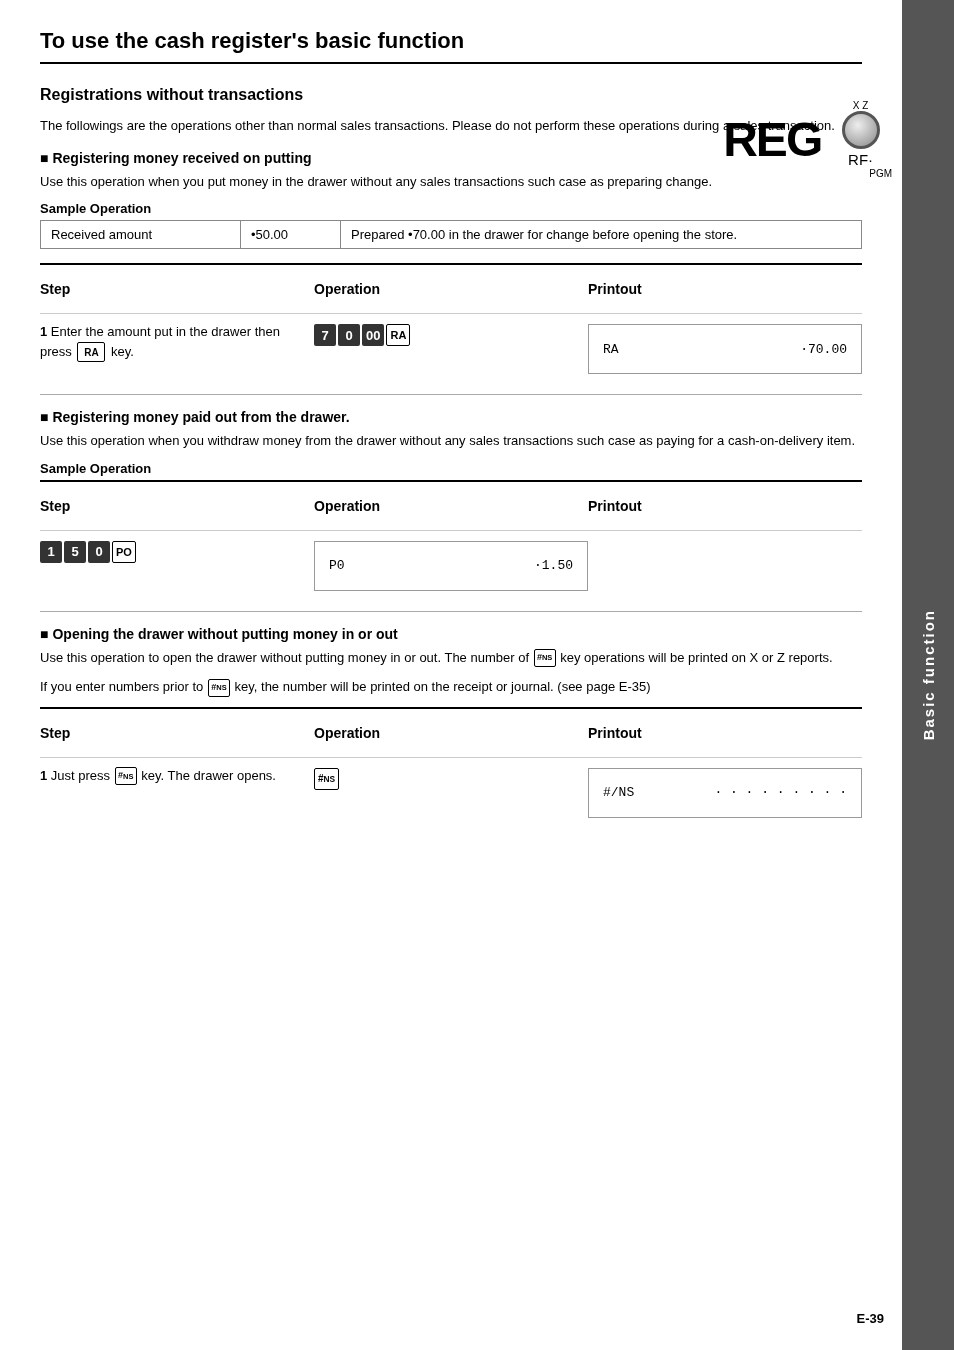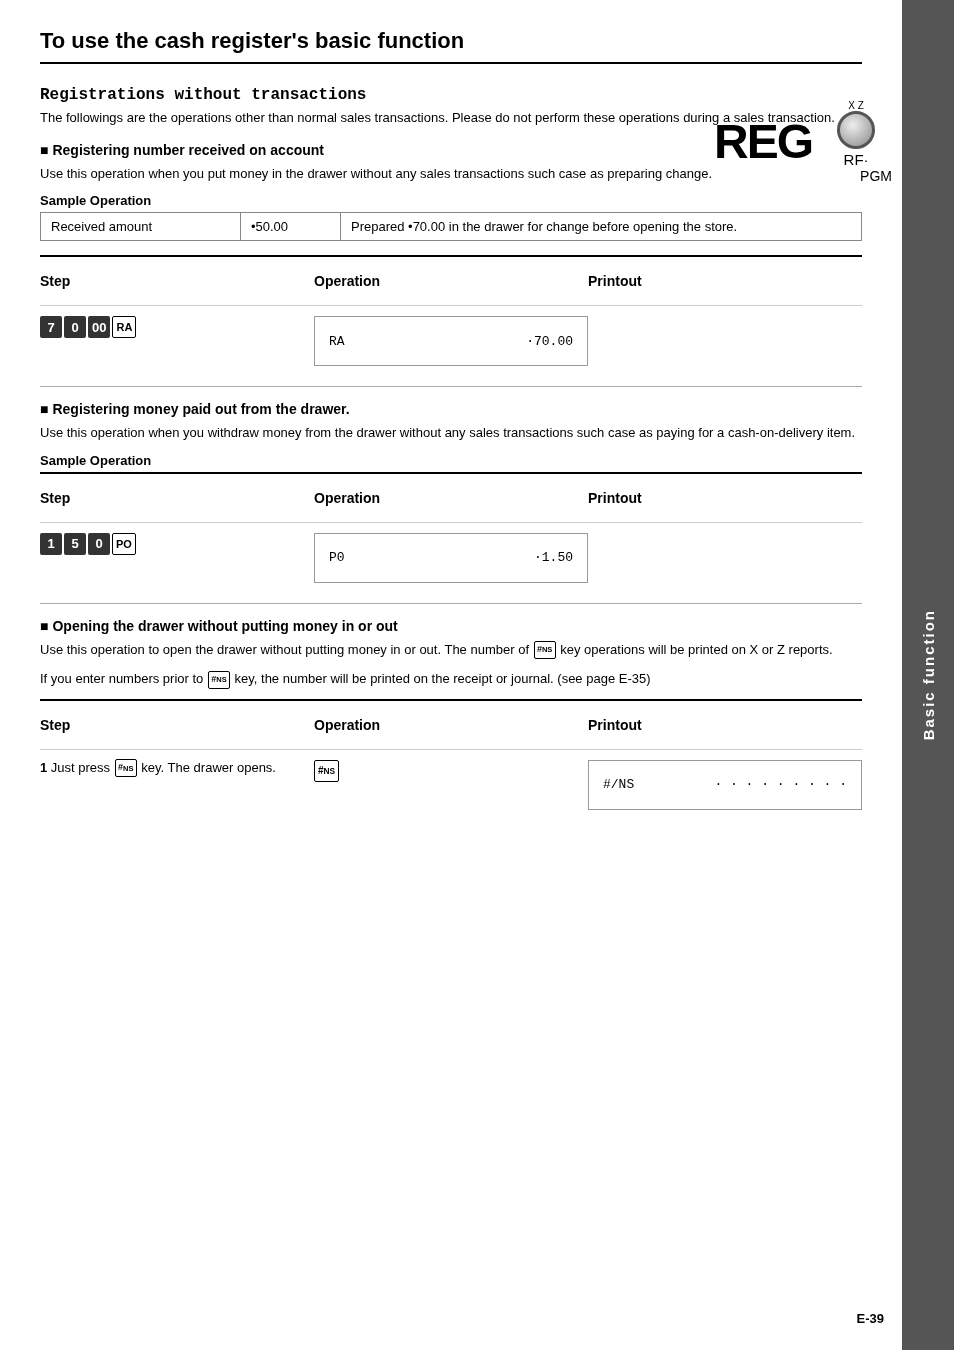--- a/index.html
+++ b/index.html
@@ -19,22 +19,21 @@
     h1.page-title {
       font-size: 22px;
       font-weight: bold;
       margin-bottom: 22px;
       border-bottom: 2px solid #000;
       padding-bottom: 8px;
     }
     h2.section-title {
       font-size: 16px;
       font-weight: bold;
-      margin-bottom: 4px;
-      font-family: Liberation Mono, monospace;
+      margin-bottom: 12px;
     }
     .intro-text {
       font-size: 13px;
       margin-bottom: 14px;
       line-height: 1.5;
     }
     .subsection-title {
       font-size: 14px;
       font-weight: bold;
       margin-bottom: 6px;
@@ -237,53 +236,57 @@
 
 <div class="main-container">
 
   <div class="reg-badge">
     <div style="display:flex;align-items:center;gap:8px;justify-content:flex-end;">
       <span class="reg-text">REG</span>
       <div style="display:flex;flex-direction:column;align-items:center;gap:0;text-align:right;">
         <span style="font-size:10px;">X  Z</span>
         <div class="reg-dial"></div>
         <span style="font-size:15px;margin-top:2px;">RF·</span>
-        <span style="font-size:14px;margin-left:40px;">PGM</span>
+        <span style="font-size:10px;margin-left:40px;">PGM</span>
       </div>
     </div>
   </div>
 
   <h1 class="page-title">To use the cash register's basic function</h1>
 
   <h2 class="section-title">Registrations without transactions</h2>
 
   <p class="intro-text">The followings are the operations other than normal sales transactions. Please do not perform these operations during a sales transaction.</p>
 
   <div>
-    <div class="subsection-title">Registering number received on account</div>
+    <div class="subsection-title">Registering money received on putting</div>
     <p class="subsection-text">Use this operation when you put money in the drawer without any sales transactions such case as preparing change.</p>
     <div class="sample-op-label">Sample Operation</div>
     <table class="sample-table">
       <tbody>
           <tr>
         <td style="width:200px;">Received amount</td>
         <td style="width:100px;">•50.00</td>
         <td>Prepared •70.00 in the drawer for change before opening the store.</td>
       </tr>
     </tbody>
       </table>
 
     <div class="step-header-row">
       <span>Step</span>
       <span>Operation</span>
       <span>Printout</span>
     </div>
 
     <div class="step-content-row">
       <div>
+        <span class="step-number">1</span>
+        <span class="step-desc">  Enter the amount put in the drawer then press <span class="key-inline">RA</span> key.</span>
+      </div>
+      <div>
         <div class="operation-keys">
           <span class="key-box">7</span>
           <span class="key-box">0</span>
           <span class="key-box">00</span>
           <span class="key-label">RA</span>
         </div>
       </div>
       <div>
         <div class="printout-box">
           <span class="po-left">RA</span>

